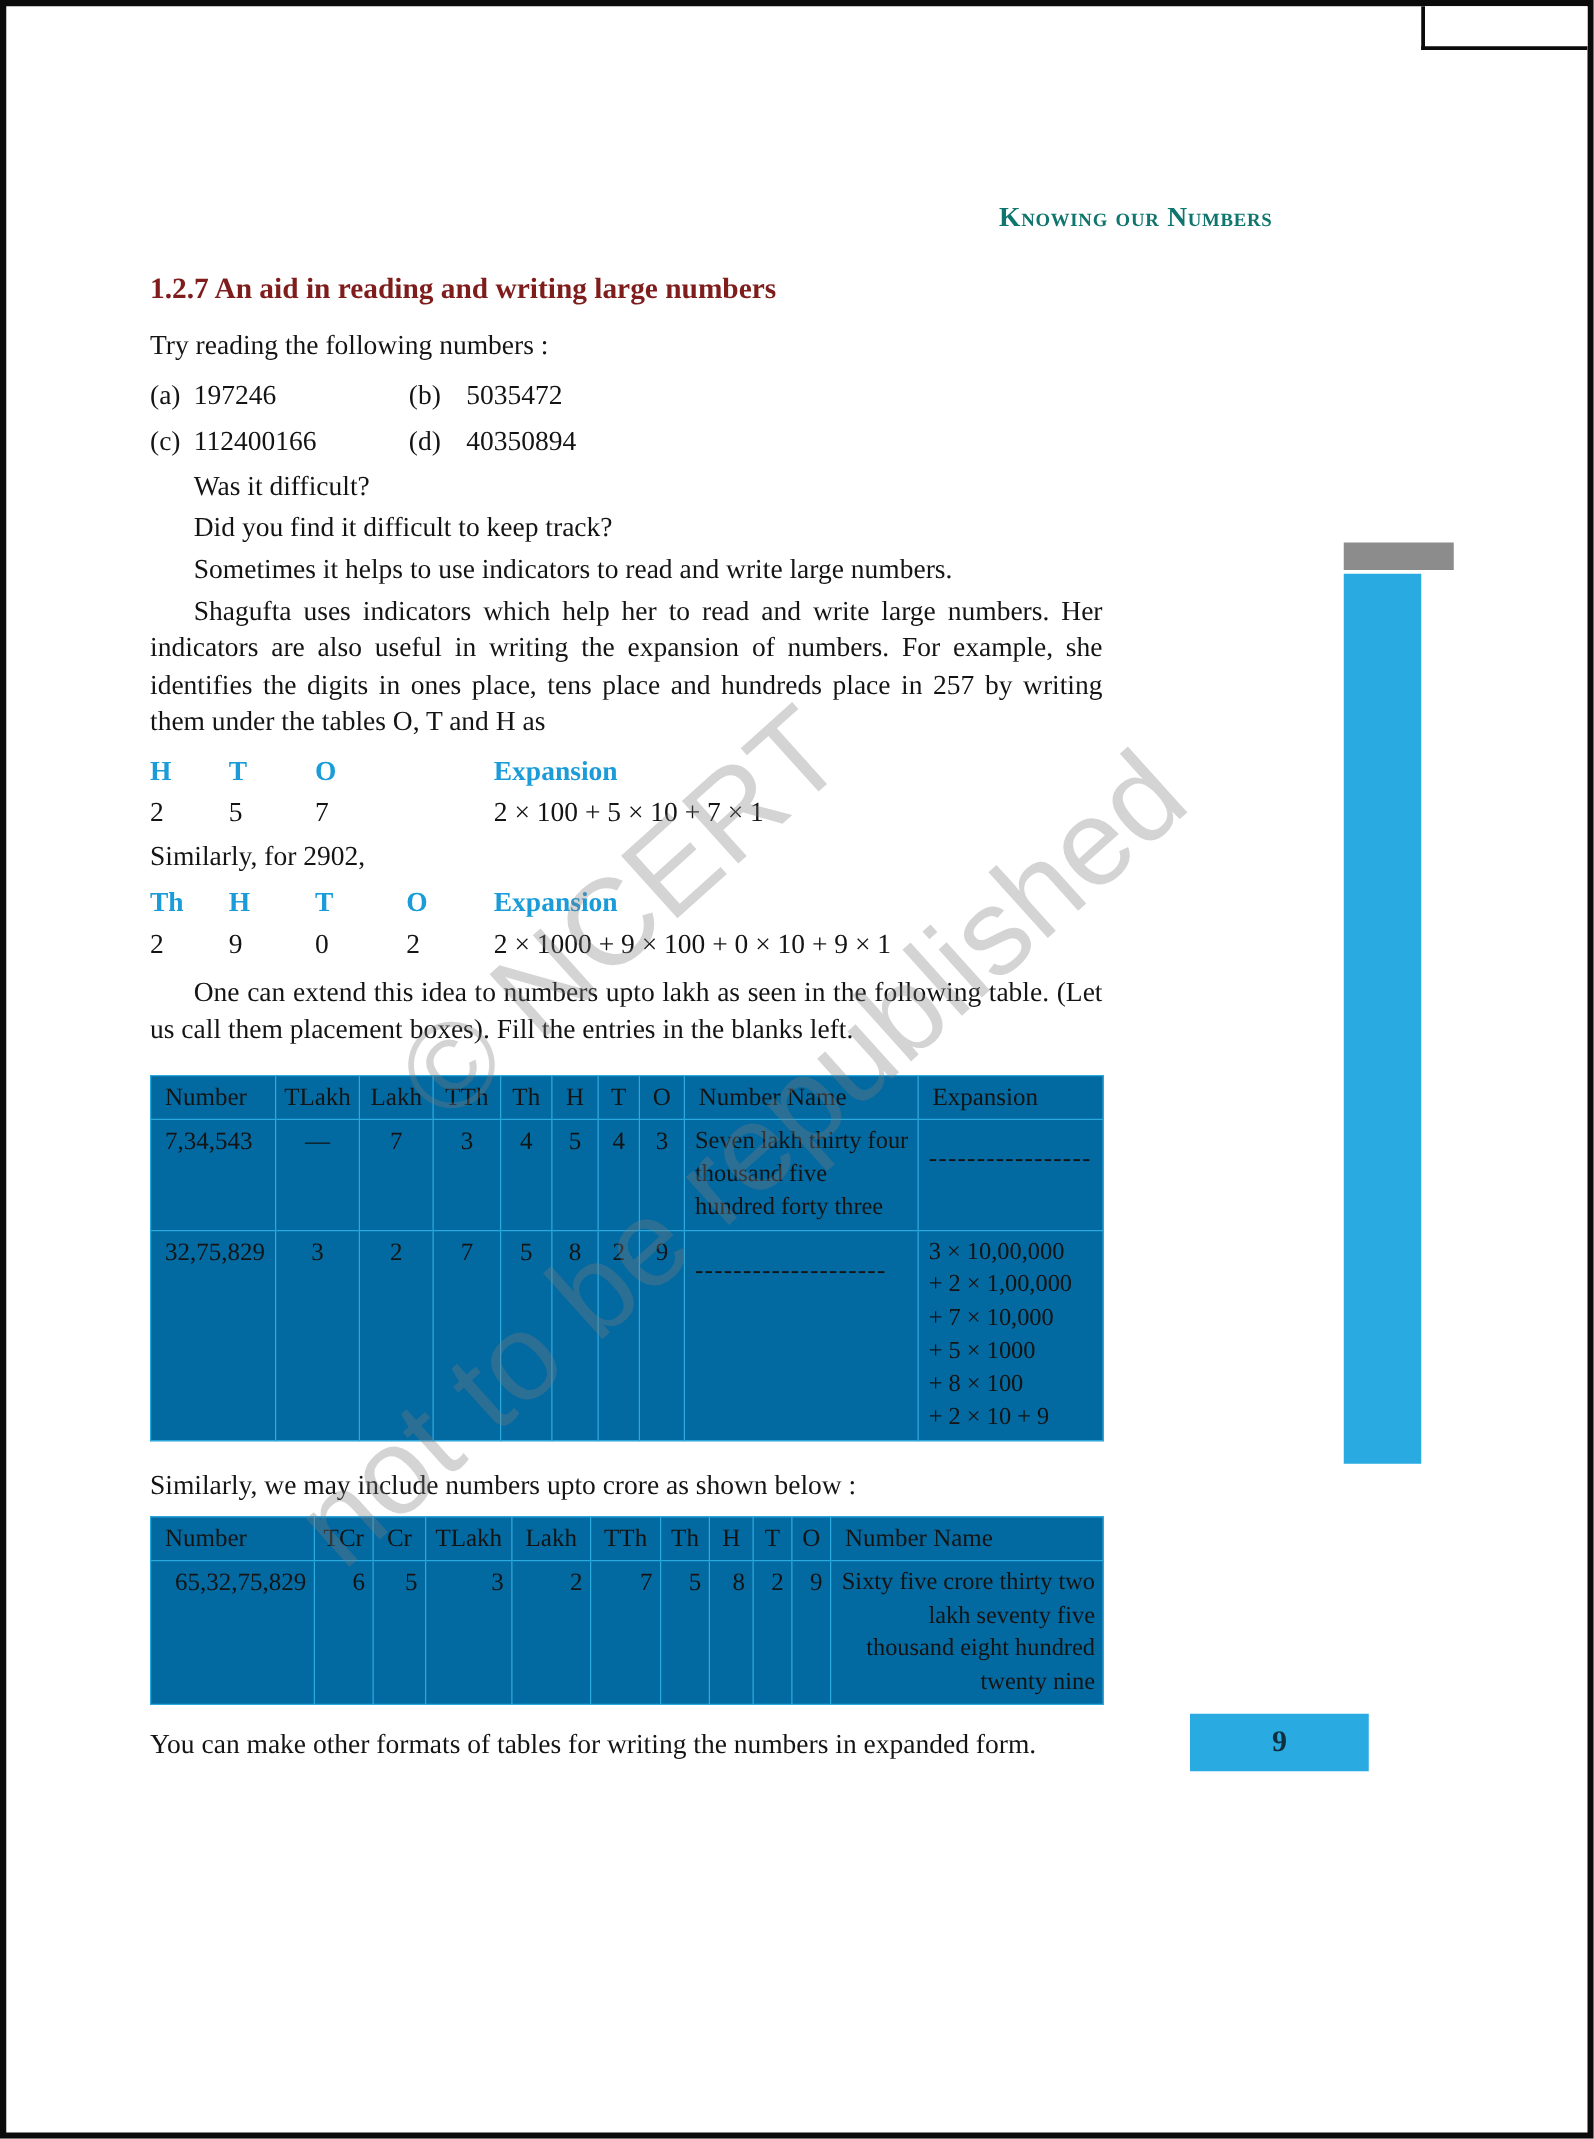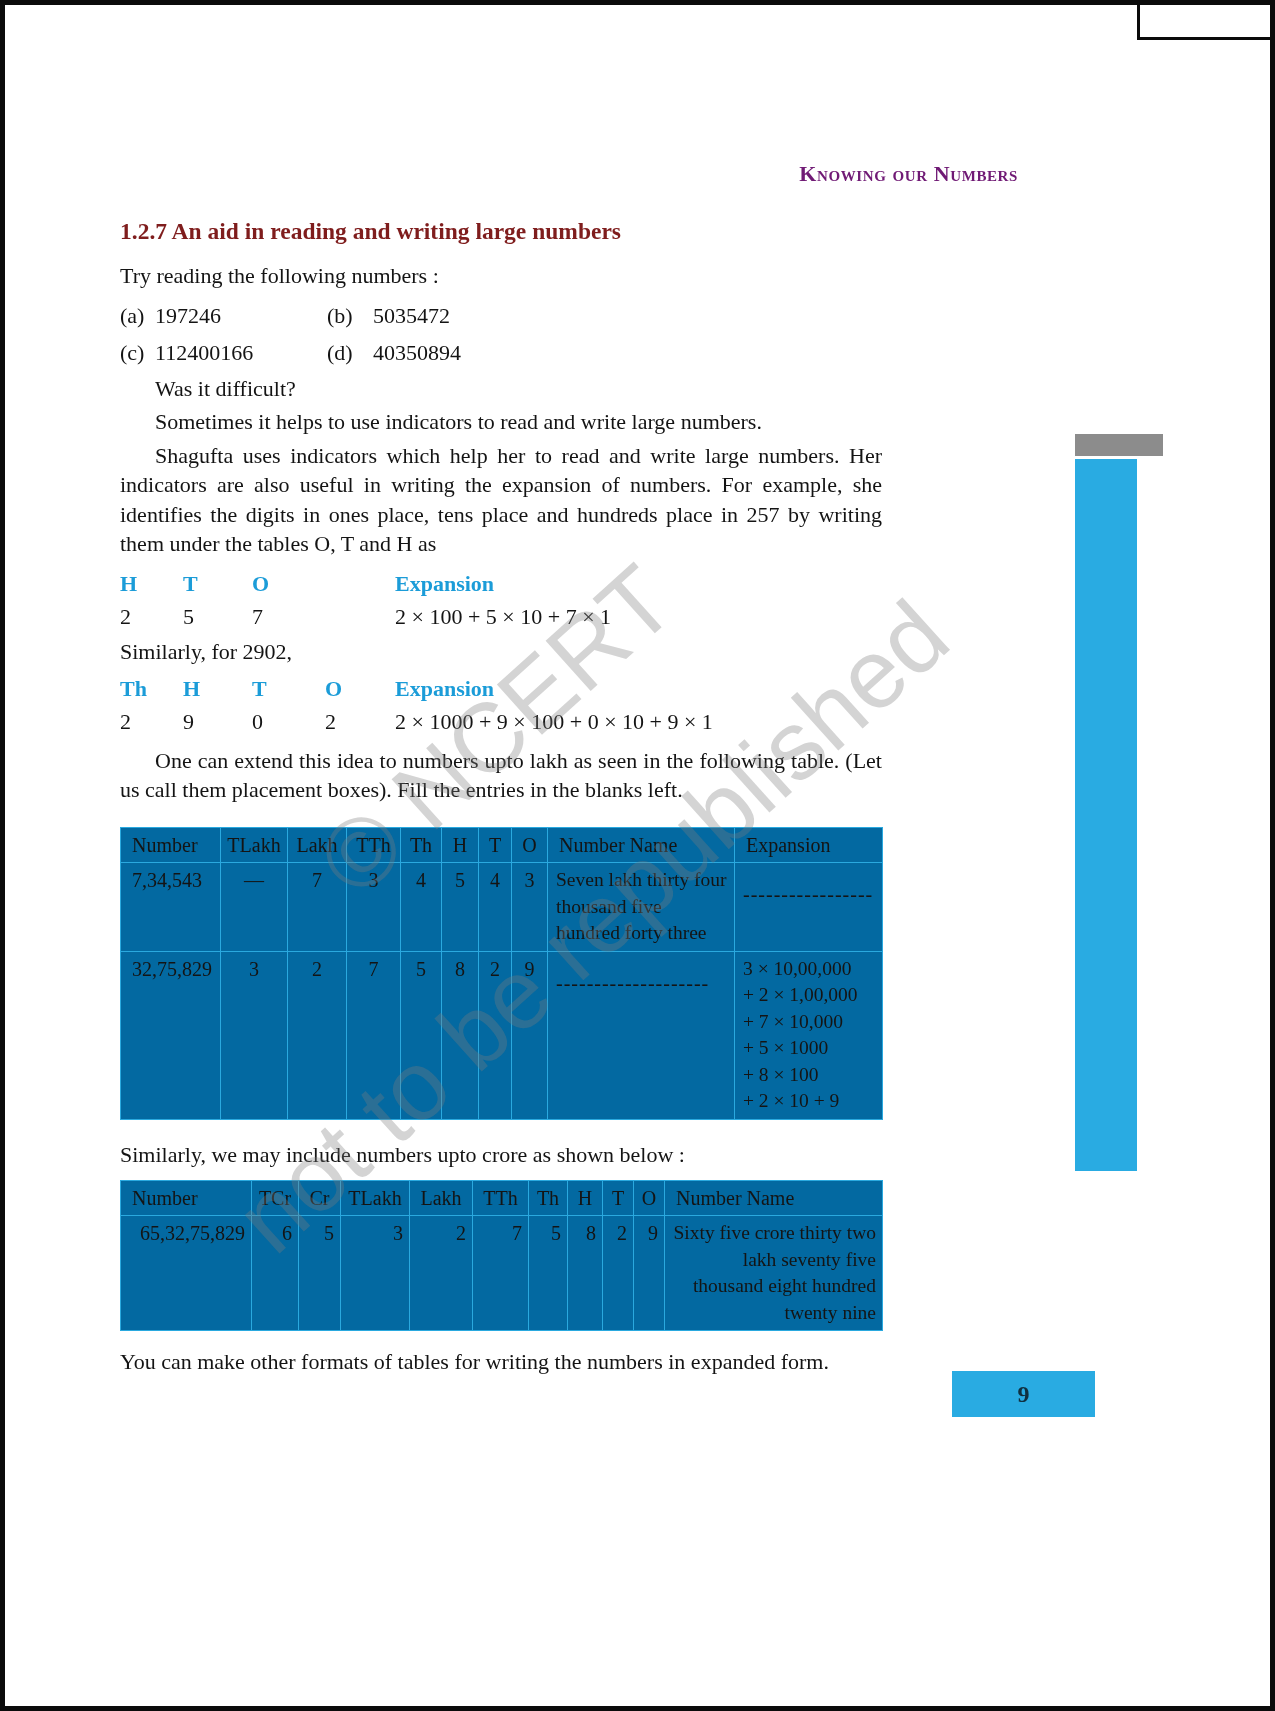--- a/index.html
+++ b/index.html
@@ -8,21 +8,21 @@
     position:relative; width:1275px; height:1711px; background:#fff;
     border:5px solid #0b0b0b; overflow:hidden;
     font-family:"Liberation Serif", serif; color:#141414;
   }
   .corner-notch {
     position:absolute; top:-5px; right:-5px; width:138px; height:40px;
     background:#fff; border-left:3px solid #0b0b0b; border-bottom:3px solid #0b0b0b; z-index:6;
   }
   .running-head {
     position:absolute; top:156px; right:252px; z-index:2;
-    color:#701a75; font-weight:bold; font-variant:small-caps;
+    color:#0f766e; font-weight:bold; font-variant:small-caps;
     font-size:22px; letter-spacing:0.6px;
   }
   .side-gray-bar { position:absolute; left:1070px; top:429px; width:88px; height:22px; background:#8c8c8c; z-index:1; }
   .side-blue-bar { position:absolute; left:1070px; top:454px; width:62px; height:712px; background:#29abe2; z-index:1; }
   .page-num-box {
     position:absolute; left:947px; top:1366px; width:143px; height:46px;
     background:#29abe2; z-index:2; display:flex; align-items:center; justify-content:center;
     font-size:24px; font-weight:bold; color:#103040;
   }
   .watermark {
@@ -98,20 +98,21 @@
       <span class="nr-v2">5035472</span>
     </div>
     <div class="num-row">
       <span class="nr-l1">(c)</span>
       <span class="nr-v1">112400166</span>
       <span class="nr-l2">(d)</span>
       <span class="nr-v2">40350894</span>
     </div>
 
     <div class="q-line">Was it difficult?</div>
+    <div class="q-line">Did you find it difficult to keep track?</div>
     <div class="q-line">Sometimes it helps to use indicators to read and write large numbers.</div>
     <p class="para">Shagufta uses indicators which help her to read and write large numbers. Her indicators are also useful in writing the expansion of numbers. For example, she identifies the digits in ones place, tens place and hundreds place in 257 by writing them under the tables O, T and H as</p>
 
     <div class="ph-block">
       <div class="ph-row ph-head">
         <span class="c0">H</span>
         <span class="c1">T</span>
         <span class="c2">O</span>
         <span class="cx">Expansion</span>
       </div>

